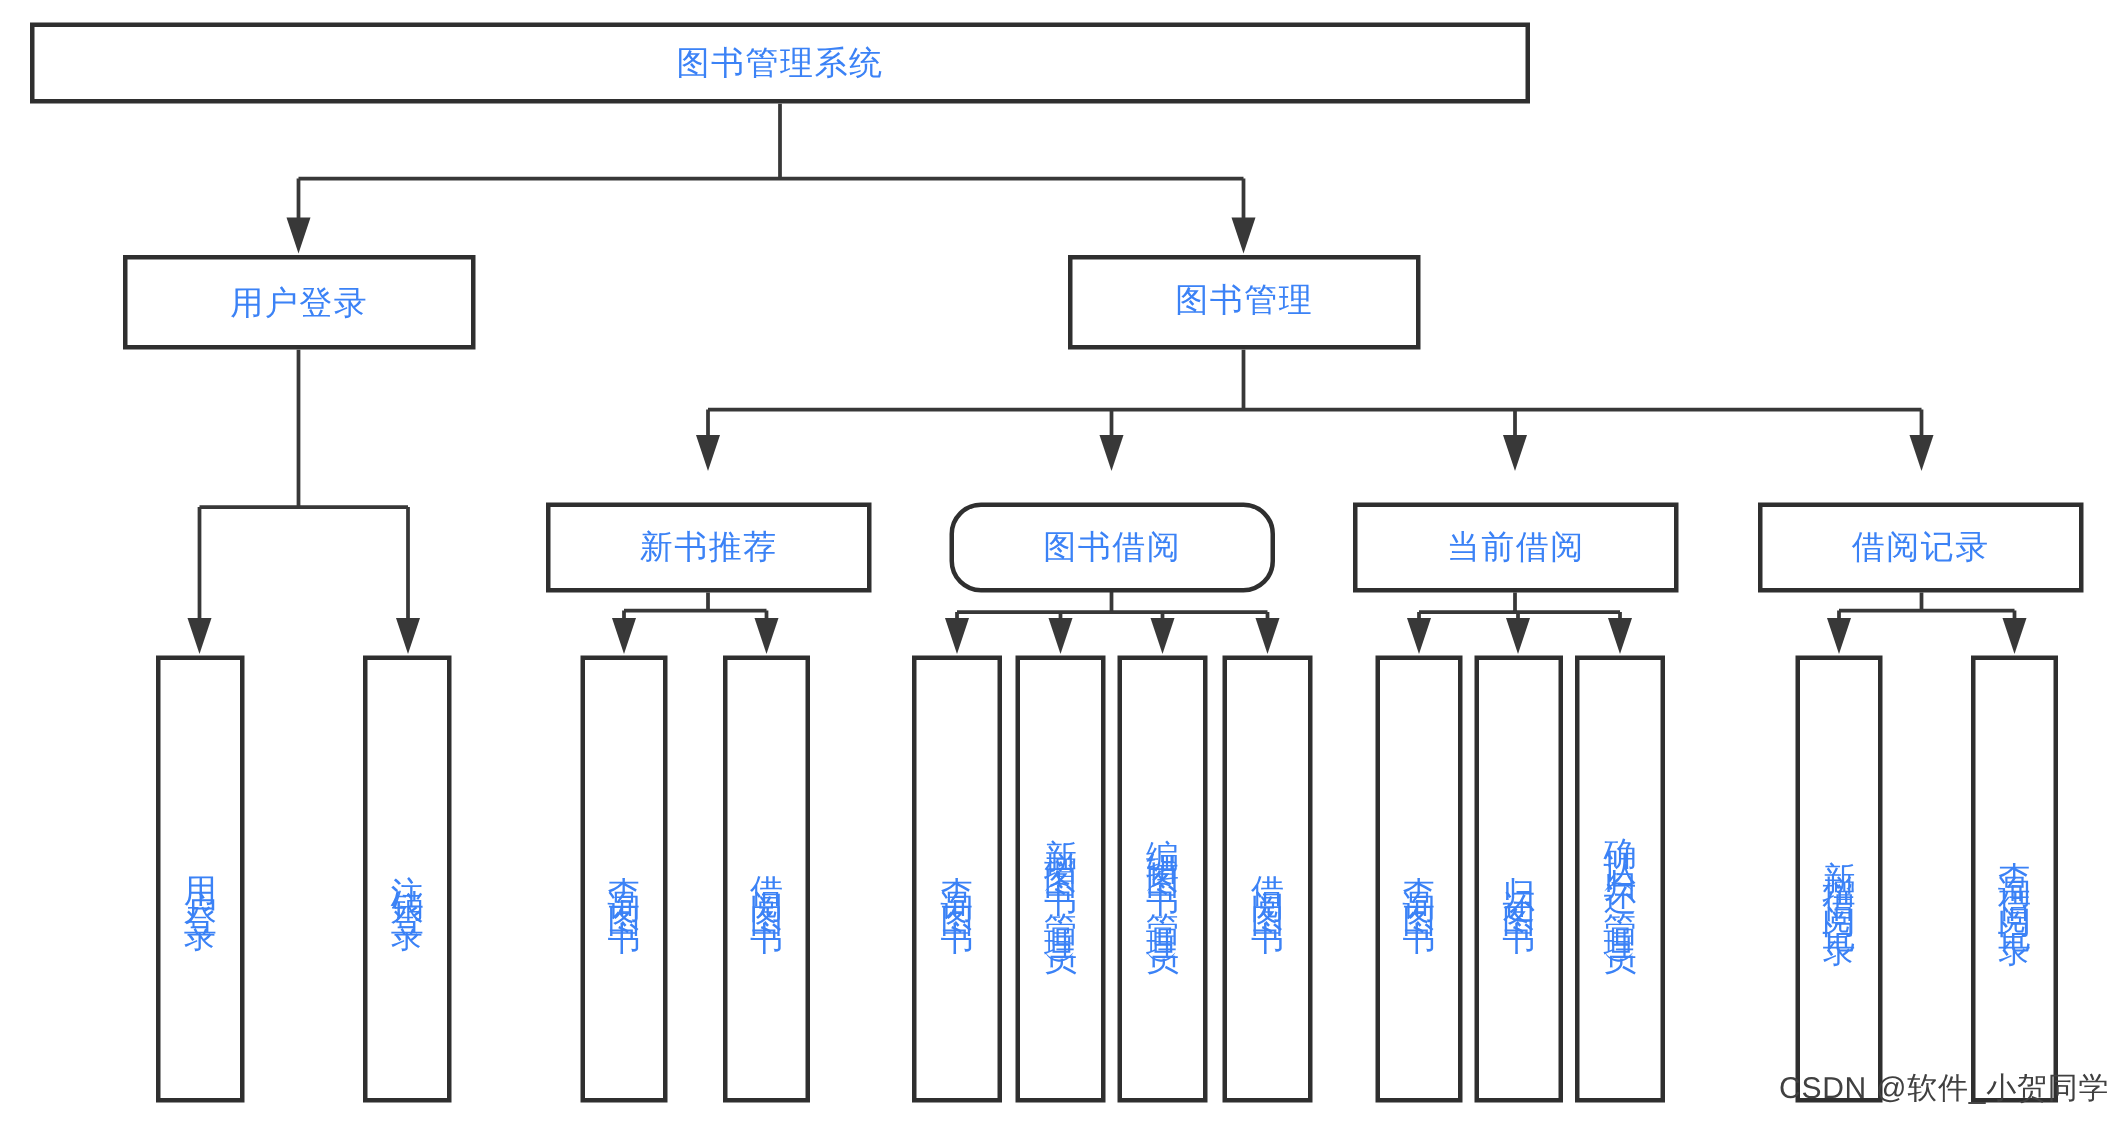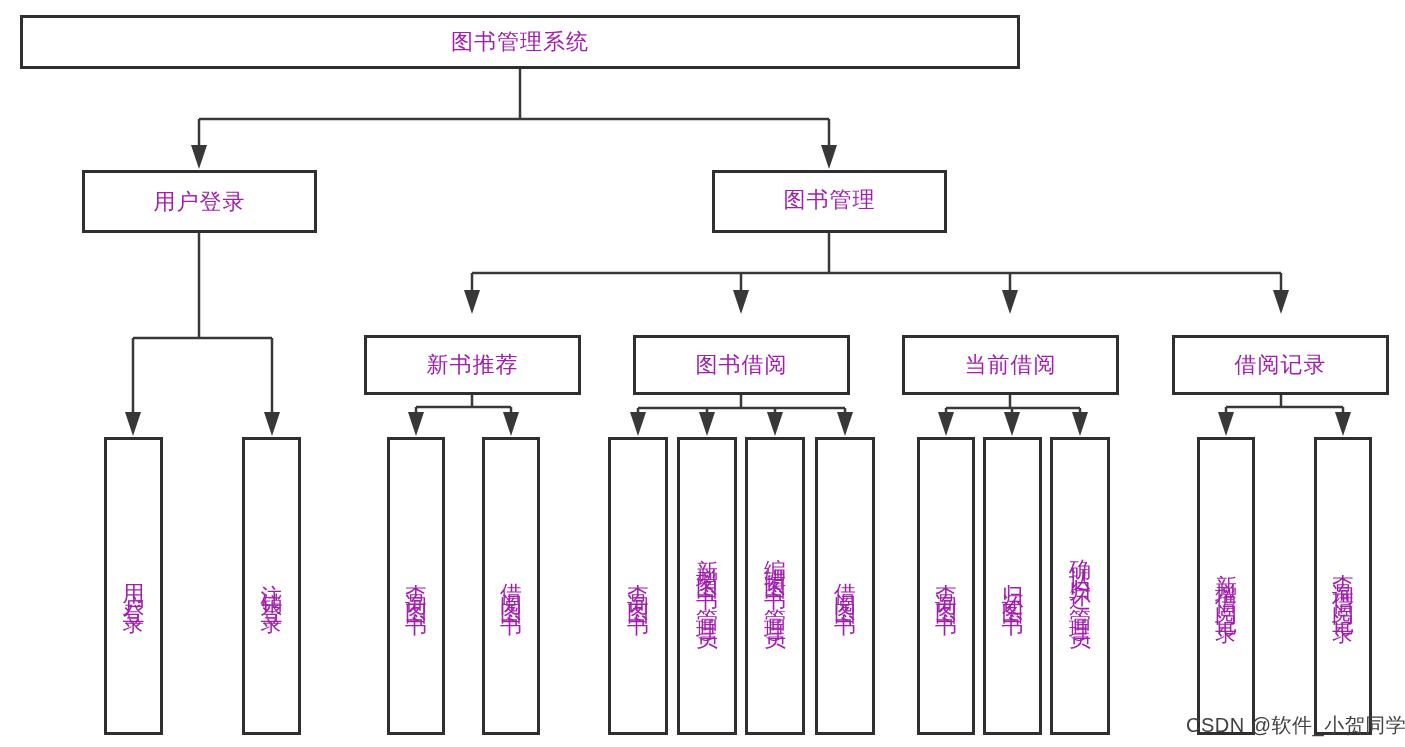--- a/index.html
+++ b/index.html
@@ -20,21 +20,21 @@
     left: 0;
     top: 0;
     width: 1405px;
     height: 747px;
   }
   .node {
     position: absolute;
     box-sizing: border-box;
     border: 3px solid #2f2f2f;
     background: #ffffff;
-    color: #a21caf;
+    color: #3b82f6;
     display: flex;
     align-items: center;
     justify-content: center;
     font-size: 22px;
     letter-spacing: 1px;
     text-align: center;
     line-height: 1;
   }
   .node-root {
     left: 20px; top: 15px; width: 1000px; height: 54px;
@@ -113,21 +113,21 @@
       <polygon points="1335,412 1351,412 1343,436"></polygon>
     </g>
   </svg>
 
   <div class="node node-root">图书管理系统</div>
 
   <div class="node node-l2" style="left:82px;">用户登录</div>
   <div class="node node-l2" style="left:712px;font-family:Liberation Mono, monospace;">图书管理</div>
 
   <div class="node node-l3" style="left:364px;">新书推荐</div>
-  <div class="node node-l3" style="left:633px;">图书借阅</div>
+  <div class="node node-l3" style="left:633px;border-radius:21px;">图书借阅</div>
   <div class="node node-l3" style="left:1172px;">借阅记录</div>
   <div class="node node-l3" style="left:902px;">当前借阅</div>
 
   <div class="node node-leaf" style="left:104px;width:59px;">用户登录</div>
   <div class="node node-leaf" style="left:242px;width:59px;">注销登录</div>
 
   <div class="node node-leaf" style="left:387px;width:58px;">查询图书</div>
   <div class="node node-leaf" style="left:482px;width:58px;">借阅图书</div>
 
   <div class="node node-leaf" style="left:608px;width:60px;">查询图书</div>

